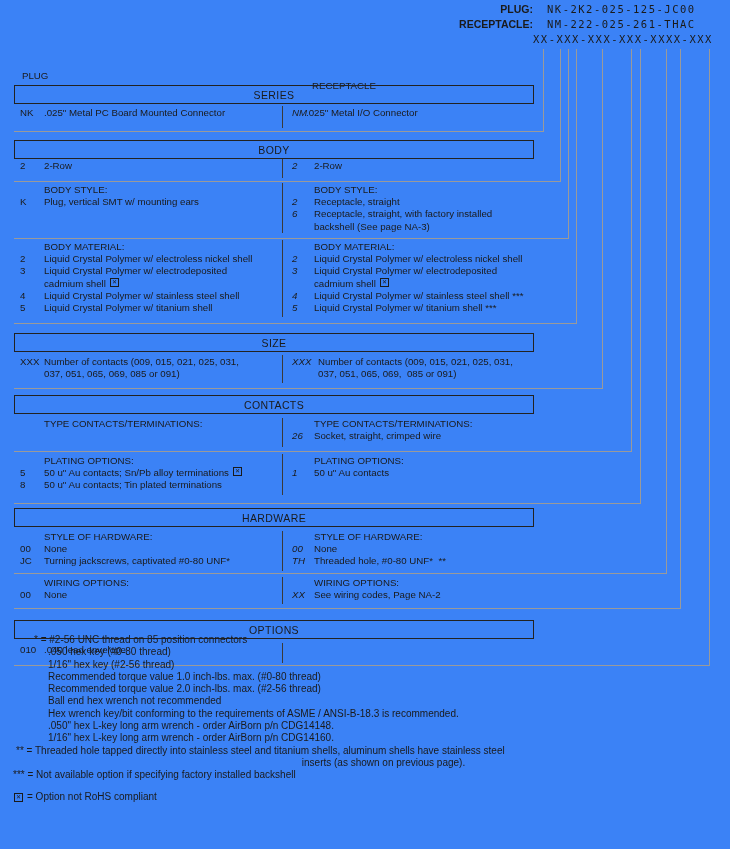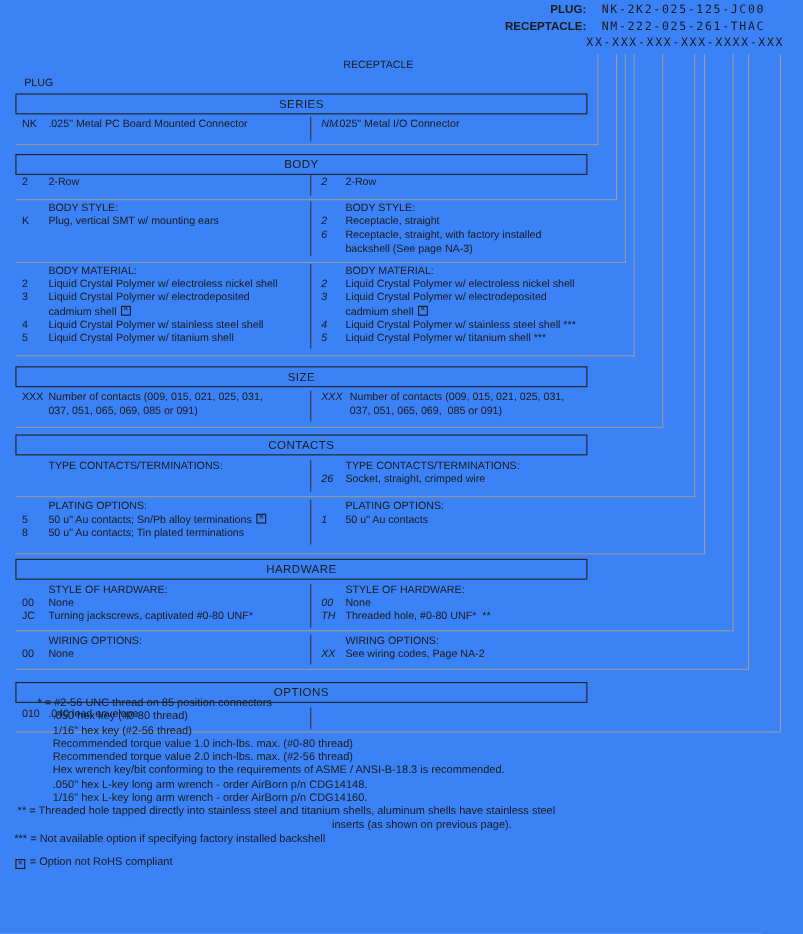--- a/index.html
+++ b/index.html
@@ -67,21 +67,21 @@
   <div class="hline" style="left:14px;top:238px;width:555px;"></div>
   <div class="hline" style="left:14px;top:323px;width:563px;"></div>
   <div class="hline" style="left:14px;top:388px;width:589px;"></div>
   <div class="hline" style="left:14px;top:451px;width:618px;"></div>
   <div class="hline" style="left:14px;top:503px;width:627px;"></div>
   <div class="hline" style="left:14px;top:573px;width:653px;"></div>
   <div class="hline" style="left:14px;top:608px;width:667px;"></div>
   <div class="hline" style="left:14px;top:665px;width:696px;"></div>
 
   <div class="abs collabel" style="left:22px;top:70px;">PLUG</div>
-  <div class="abs collabel" style="left:312px;top:54px;">RECEPTACLE</div>
+  <div class="abs collabel" style="left:312px;top:80px;">RECEPTACLE</div>
 
   <div class="box" style="top:85px;">SERIES</div>
   <div class="cbar" style="left:282px;top:106px;height:22px;"></div>
   <div class="col colL" style="top:107px;">
     <div class="row">
       <span class="code">NK</span>
       <span class="desc">.025" Metal PC Board Mounted Connector</span>
     </div>
   </div>
   <div class="col colR tight" style="top:107px;">
@@ -322,20 +322,21 @@
       <span class="desc">.040 lead envelope</span>
     </div>
   </div>
 
   <div class="fnotes">
     <div class="fn fn-star">* = #2-56 UNC thread on 85 position connectors</div>
     <div class="fn fn-cont">.050 hex key (#0-80 thread)</div>
     <div class="fn fn-cont">1/16" hex key (#2-56 thread)</div>
     <div class="fn fn-cont">Recommended torque value 1.0 inch-lbs. max. (#0-80 thread)</div>
     <div class="fn fn-cont">Recommended torque value 2.0 inch-lbs. max. (#2-56 thread)</div>
+    <div class="fn fn-cont">Ball end hex wrench not recommended</div>
     <div class="fn fn-cont">Hex wrench key/bit conforming to the requirements of ASME / ANSI-B-18.3 is recommended.</div>
     <div class="fn fn-cont">.050" hex L-key long arm wrench - order AirBorn p/n CDG14148.</div>
     <div class="fn fn-cont">1/16" hex L-key long arm wrench - order AirBorn p/n CDG14160.</div>
     <div class="fn fn-2star">** = Threaded hole tapped directly into stainless steel and titanium shells, aluminum shells have stainless steel</div>
     <div class="fn fn-2star-cont">inserts (as shown on previous page).</div>
     <div class="fn fn-3star">*** = Not available option if specifying factory installed backshell</div>
     <div class="fn fn-rohs"><span class="cb" style="margin-left:0;margin-right:4px;">✕</span><span>= Option not RoHS compliant</span></div>
   </div>
 
 </div>

